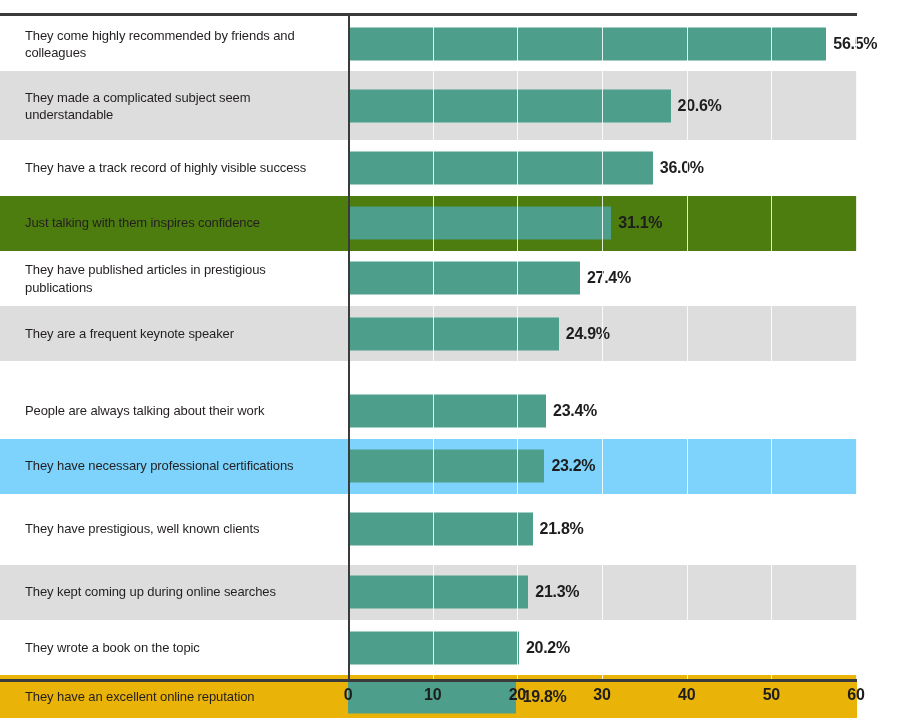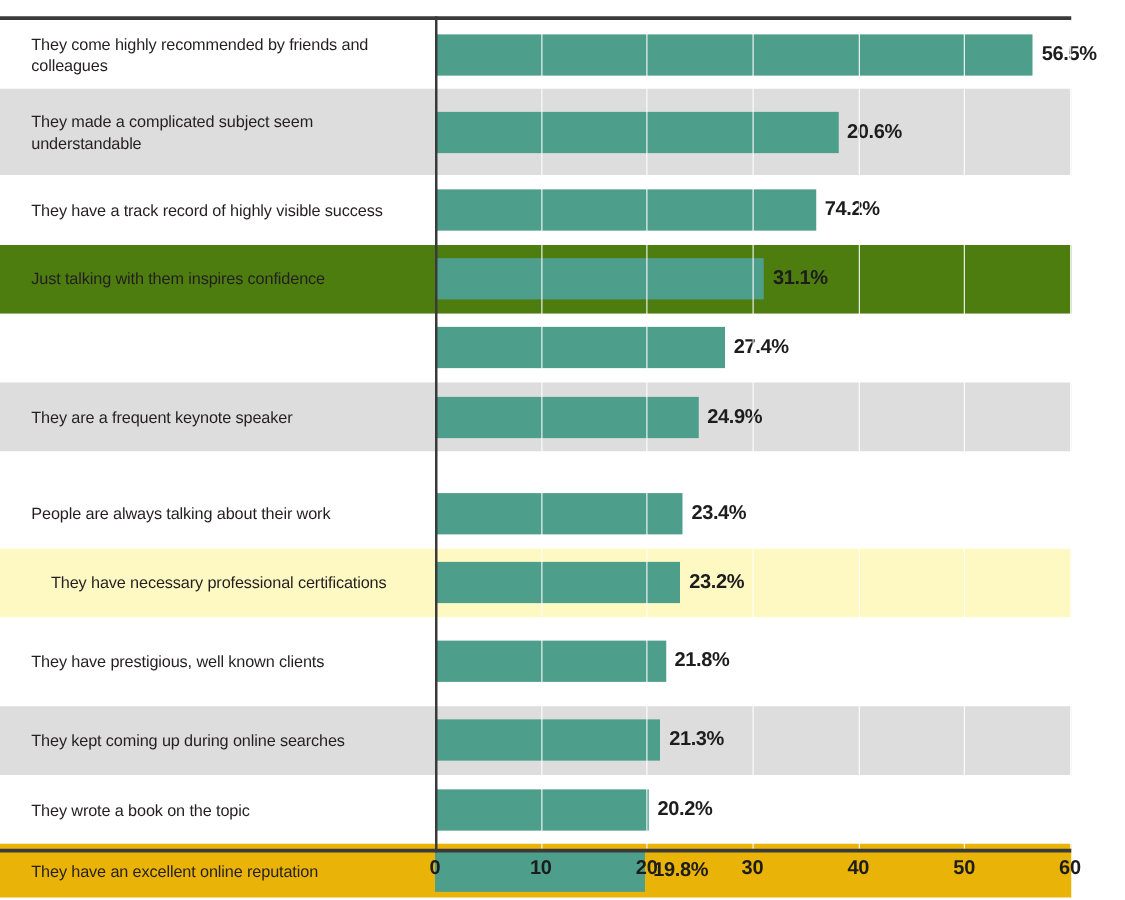--- a/index.html
+++ b/index.html
@@ -154,51 +154,52 @@
         <div class="row-label">They made a complicated subject seem understandable</div>
         <div class="plot">
           <div class="bar" style="width: 322.58px; background: rgb(77, 158, 138);"></div>
           <div class="bar-value" style="left: 329.58px;">20.6%</div>
         </div>
       </div>
       <div class="row odd" style="height: 55.25px;">
         <div class="row-label">They have a track record of highly visible success</div>
         <div class="plot">
           <div class="bar" style="width: 304.8px; background: rgb(77, 158, 138);"></div>
-          <div class="bar-value" style="left: 311.8px;">74.2%</div>
+          <div class="bar-value" style="left: 311.8px;">36.0%</div>
         </div>
       </div>
       <div class="row even" style="height: 55.25px; background: #4d7c0f;">
         <div class="row-label">Just talking with them inspires confidence</div>
         <div class="plot">
           <div class="bar" style="width: 263.313px; background: rgb(77, 158, 138);"></div>
           <div class="bar-value" style="left: 270.313px;">31.1%</div>
         </div>
       </div>
       <div class="row odd" style="height: 55.25px;">
+        <div class="row-label">They have published articles in prestigious publications</div>
         <div class="plot">
           <div class="bar" style="width: 231.987px; background: rgb(77, 158, 138);"></div>
           <div class="bar-value" style="left: 238.987px;">27.4%</div>
         </div>
       </div>
       <div class="row even" style="height: 55.25px; background: rgb(221, 221, 221);">
         <div class="row-label">They are a frequent keynote speaker</div>
         <div class="plot">
           <div class="bar" style="width: 210.82px; background: rgb(77, 158, 138);"></div>
           <div class="bar-value" style="left: 217.82px;">24.9%</div>
         </div>
       </div>
       <div class="row odd" style="height: 55.25px; margin-top: 22px;">
         <div class="row-label">People are always talking about their work</div>
         <div class="plot">
           <div class="bar" style="width: 198.12px; background: rgb(77, 158, 138);"></div>
           <div class="bar-value" style="left: 205.12px;">23.4%</div>
         </div>
       </div>
-      <div class="row even" style="height: 55.25px; background: #fef9c3; text-align: center;">
+      <div class="row even" style="height: 55.25px; background: #7dd3fc;">
         <div class="row-label">They have necessary professional certifications</div>
         <div class="plot">
           <div class="bar" style="width: 196.427px; background: rgb(77, 158, 138);"></div>
           <div class="bar-value" style="left: 203.427px;">23.2%</div>
         </div>
       </div>
       <div class="row odd" style="height: 71px;">
         <div class="row-label">They have prestigious, well known clients</div>
         <div class="plot">
           <div class="bar" style="width: 184.573px; background: rgb(77, 158, 138);"></div>

